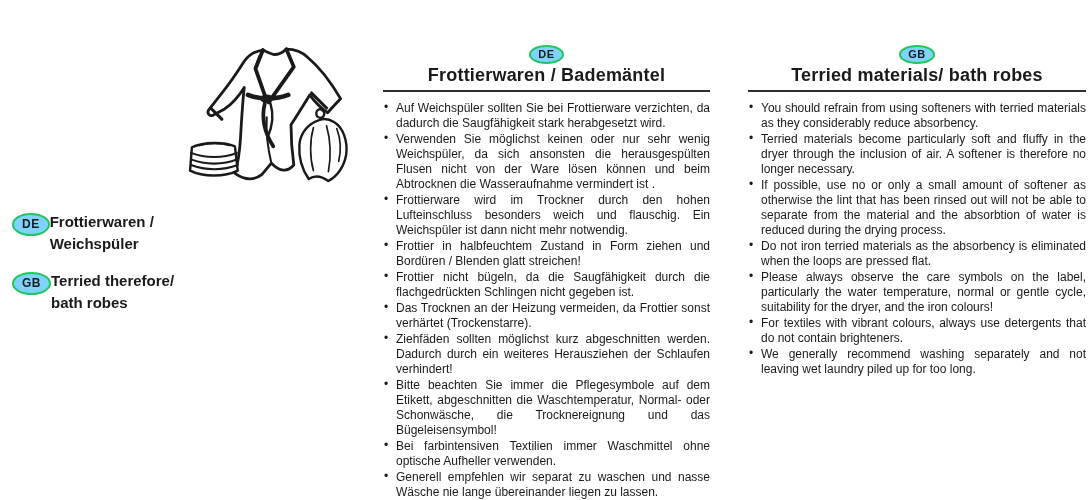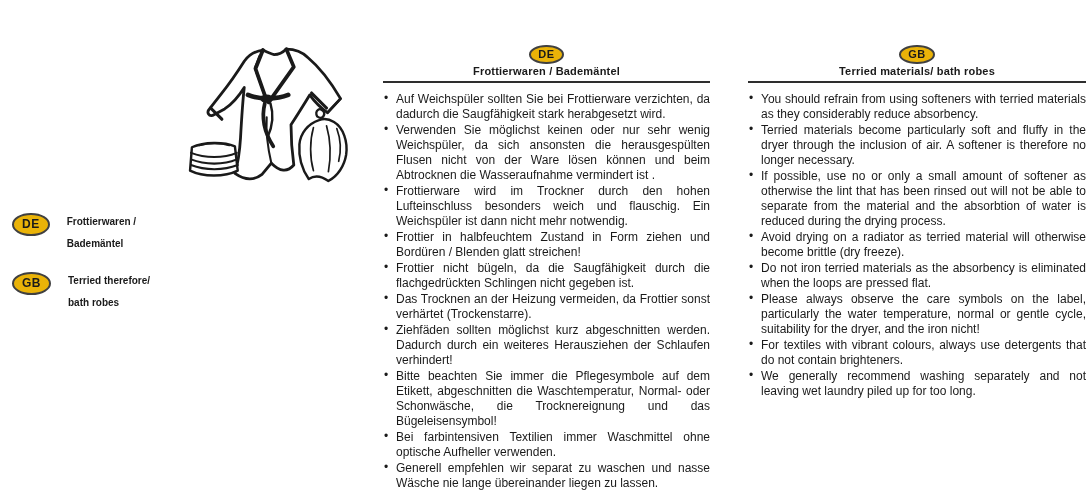--- a/index.html
+++ b/index.html
@@ -4,32 +4,32 @@
 <style>
   html,body { margin:0; padding:0; background:#ffffff; }
   .page {
     position:relative; width:1090px; height:500px; background:#ffffff;
     font-family:"Liberation Sans", sans-serif; color:#1a1a1a; overflow:hidden;
   }
   .illustration { position:absolute; left:162px; top:22px; }
   .left-labels { position:absolute; left:12px; top:211px; }
   .label-row { display:flex; align-items:flex-start; margin-bottom:15px; }
   .label-row .badge { margin-top:2px; }
-  .label-text { font-weight:bold; font-size:10px; line-height:22px; margin-left:17px; }
+  .label-text { font-weight:bold; font-size:15px; line-height:22px; }
   .badge {
-    display:inline-block; border:2px solid #404040; border-radius:50%;
+    display:inline-block; border:2px solid #22c55e; border-radius:50%;
     padding:0 8px; font-weight:bold; font-size:12px; line-height:19px;
-    letter-spacing:0.5px; background:#eab308;
+    letter-spacing:0.5px; background:#7dd3fc;
   }
   .col { position:absolute; top:44px; }
   .col-de { left:383px; width:327px; }
   .col-gb { left:748px; width:338px; }
   .col-header { text-align:center; }
   .col-header .badge { font-size:11px; line-height:15px; padding:0 7px; }
-  .col-title { font-weight:bold; font-size:11px; margin-top:1px; letter-spacing:0.2px; }
+  .col-title { font-weight:bold; font-size:18px; margin-top:1px; letter-spacing:0.2px; }
   .rule { border:none; border-top:2px solid #2e2e2e; margin:4px 0 9px 0; }
   .bullets { }
   .bullet {
     position:relative; padding-left:13px; text-align:justify;
     font-size:12px; line-height:15px; margin-bottom:1px;
   }
   .bullet::before { content:"\2022"; position:absolute; left:1px; top:-1px; }
 </style>
 </head>
 <body>
@@ -77,21 +77,21 @@
       <path d="M176 109 C 180 123, 181 141, 178 158" stroke-width="1.8"></path>
       <path d="M187 112 C 191 123, 192 135, 189 147" stroke-width="1.8"></path>
     </svg>
   </div>
 
   <div class="left-labels">
     <div class="label-row">
       <span class="badge">DE</span>
       <span class="label-text">
         <span>Frottierwaren /</span><br>
-        <span>Bademäntel</span>
+        <span>Weichspüler</span>
       </span>
     </div>
     <div class="label-row">
       <span class="badge">GB</span>
       <span class="label-text">
         <span>Terried therefore/</span><br>
         <span>bath robes</span>
       </span>
     </div>
   </div>
@@ -119,21 +119,20 @@
   <div class="col col-gb">
     <div class="col-header">
       <span class="badge">GB</span>
       <div class="col-title">Terried materials/ bath robes</div>
     </div>
     <hr class="rule">
     <div class="bullets">
       <div class="bullet">You should refrain from using softeners with terried materials as they considerably reduce absorbency.</div>
       <div class="bullet">Terried materials become particularly soft and fluffy in the dryer through the inclusion of air. A softener is therefore no longer necessary.</div>
       <div class="bullet">If possible, use no or only a small amount of softener as otherwise the lint that has been rinsed out will not be able to separate from the material and the absorbtion of water is reduced during the drying process.</div>
-      <div class="bullet">Avoid drying on a radiator as terried material will otherwise become brittle (dry freeze).</div>
       <div class="bullet">Do not iron terried materials as the absorbency is eliminated when the loops are pressed flat.</div>
-      <div class="bullet">Please always observe the care symbols on the label, particularly the water temperature, normal or gentle cycle, suitability for the dryer, and the iron nicht!</div>
+      <div class="bullet">Please always observe the care symbols on the label, particularly the water temperature, normal or gentle cycle, suitability for the dryer, and the iron colours!</div>
       <div class="bullet">For textiles with vibrant colours, always use detergents that do not contain brighteners.</div>
       <div class="bullet">We generally recommend washing separately and not leaving wet laundry piled up for too long.</div>
     </div>
   </div>
 
 </div>
 
 </body></html>

